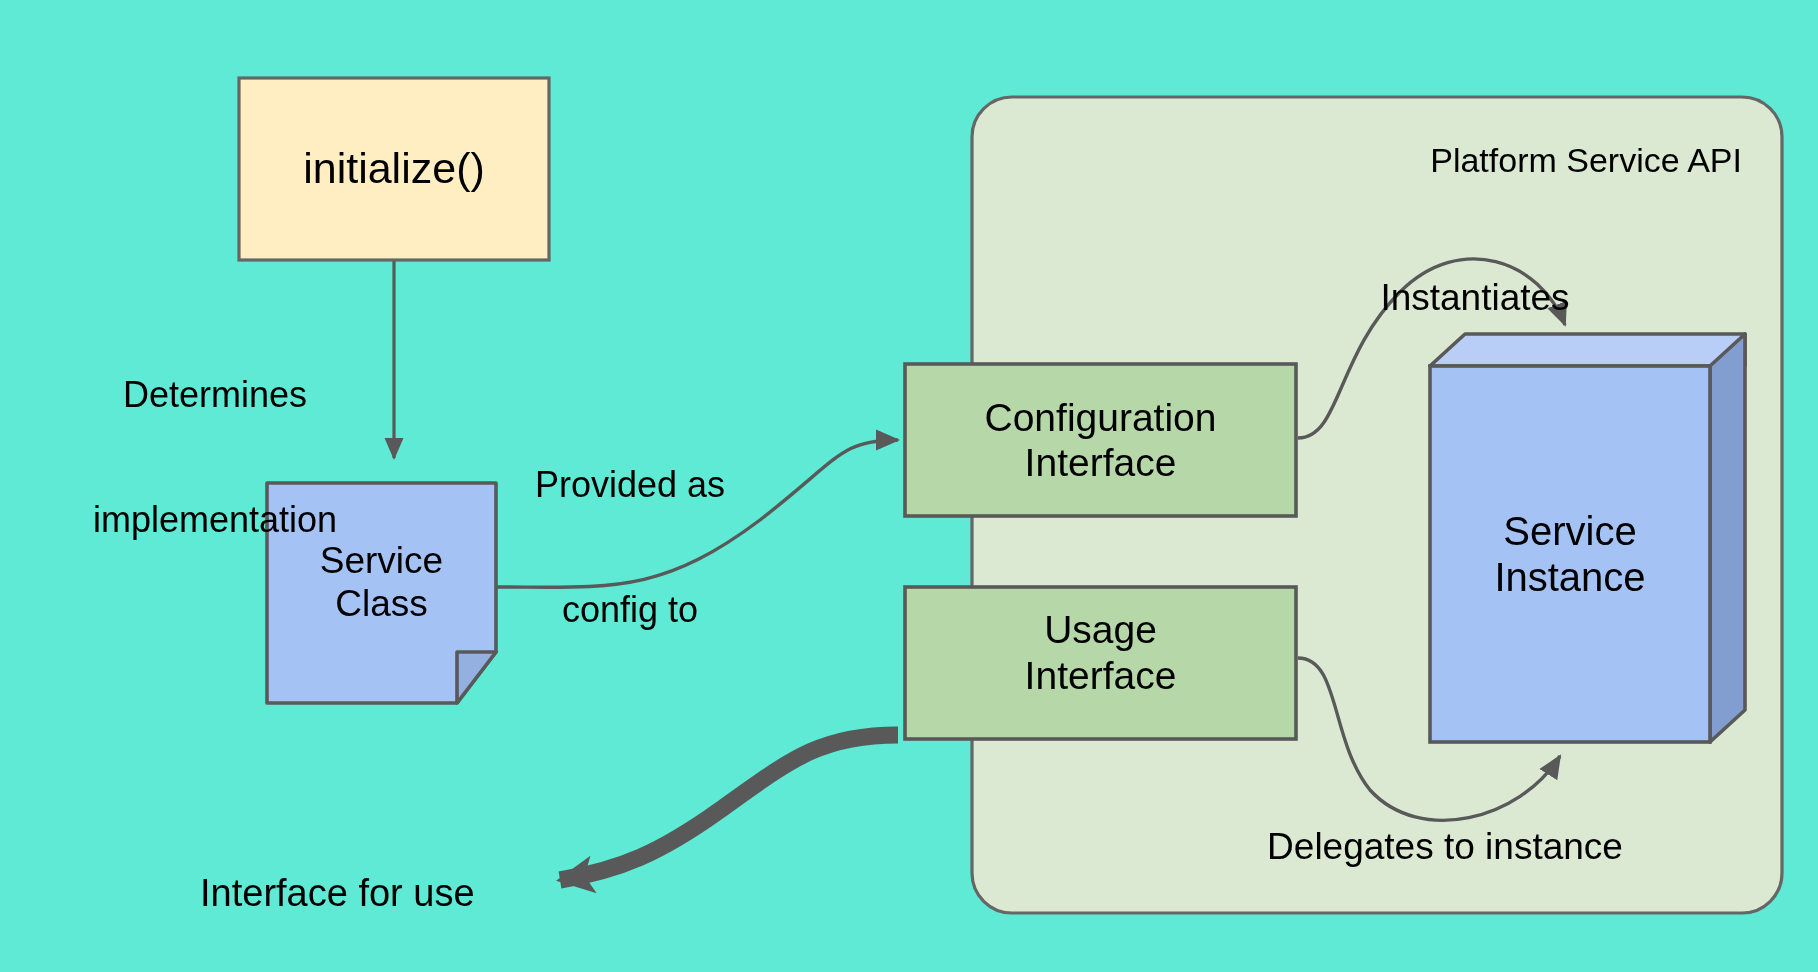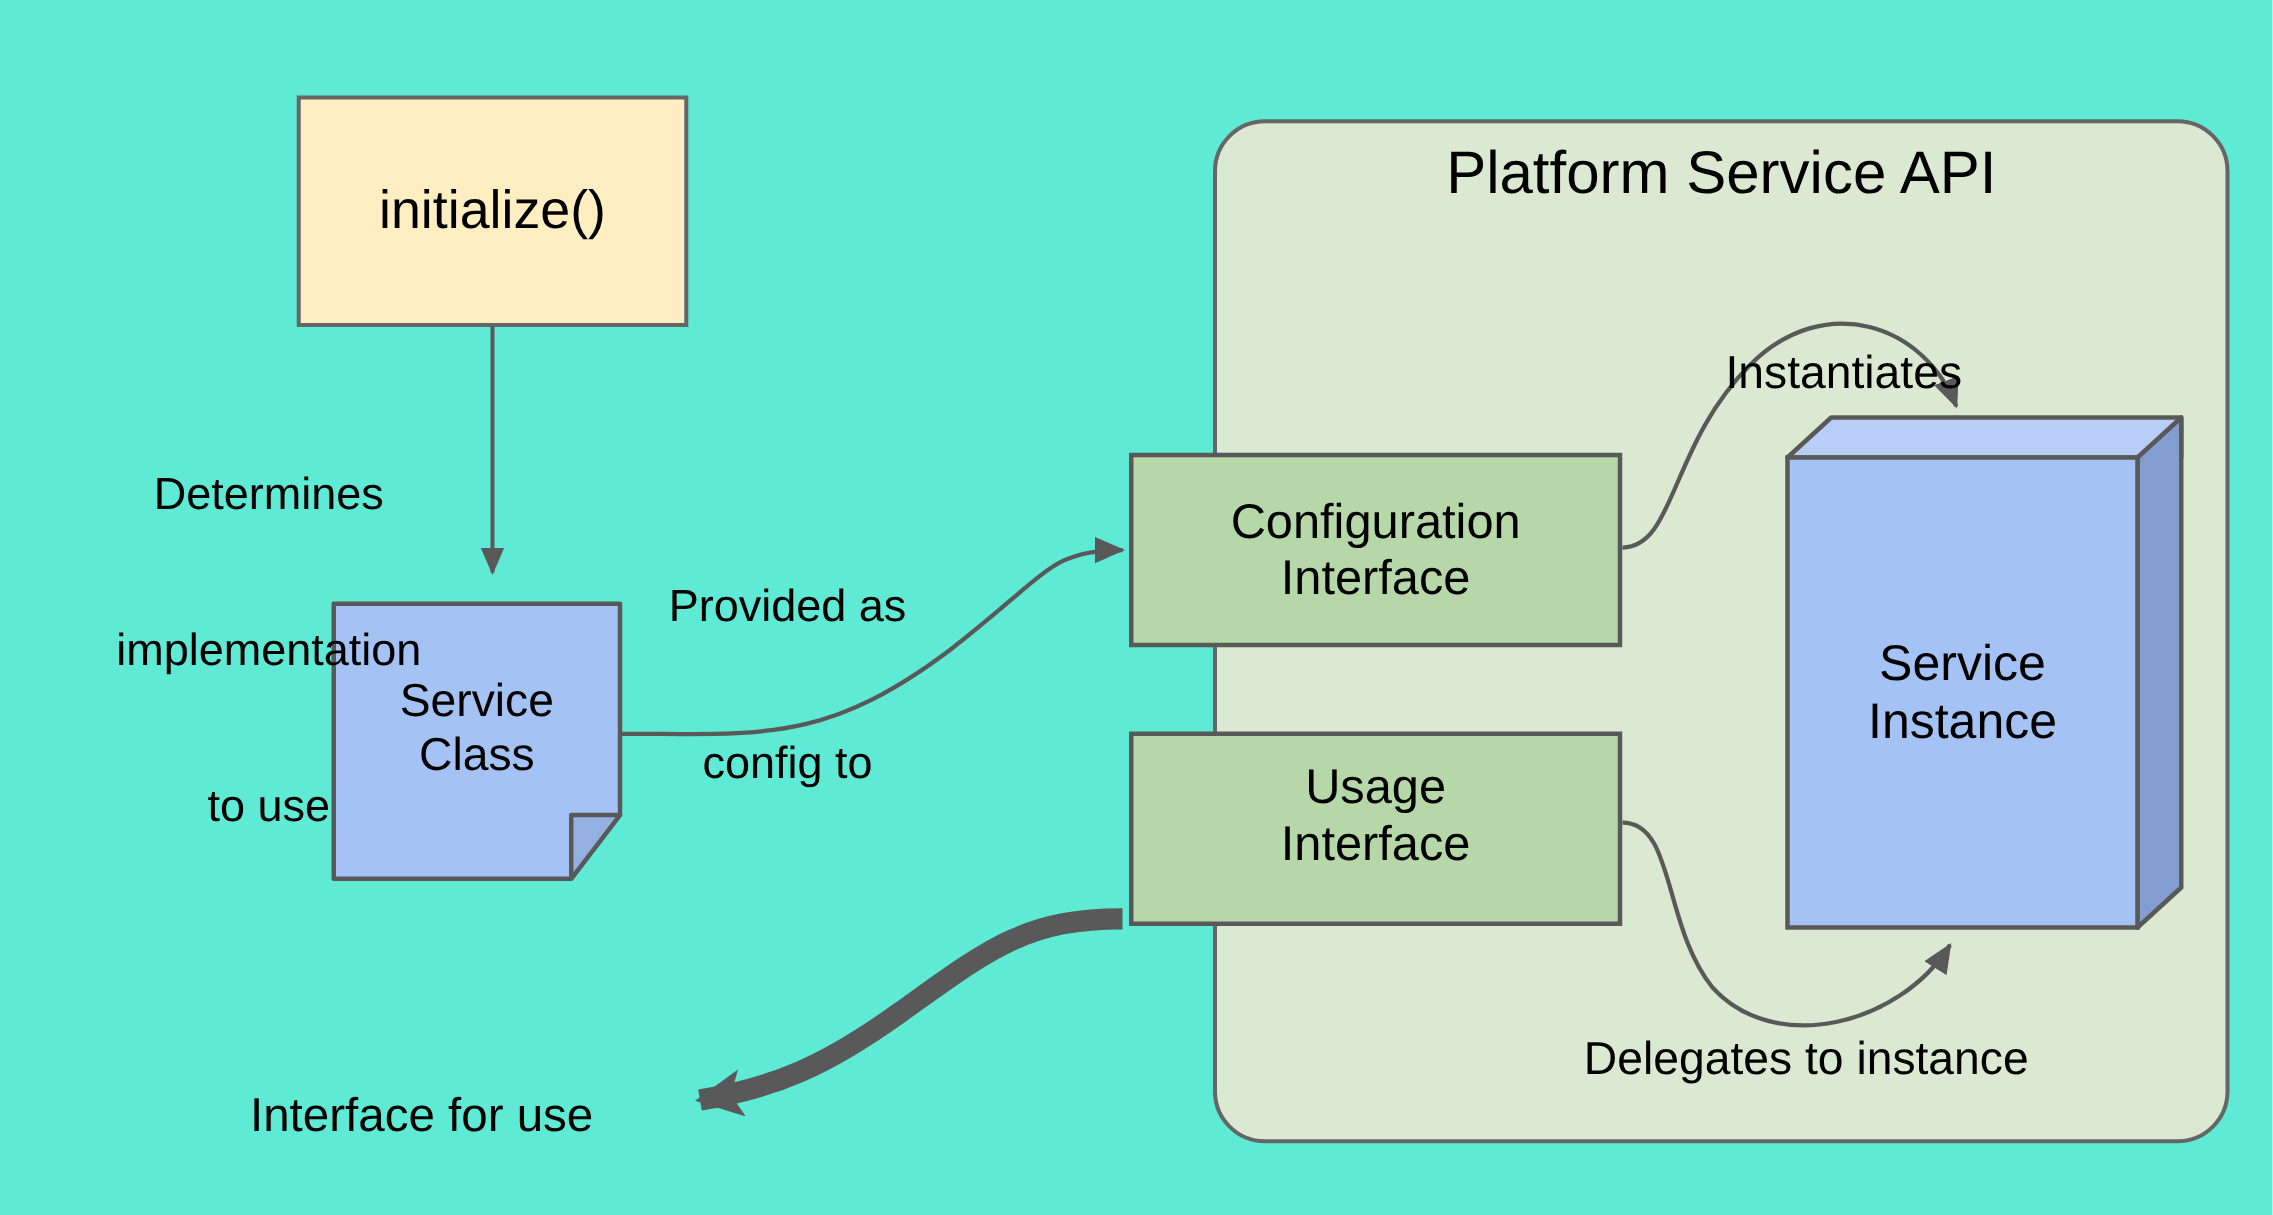--- a/index.html
+++ b/index.html
@@ -112,39 +112,38 @@
     <g>
       <path d="M898,735 C820,735 790,760 720,810 C660,853 620,870 560,880" fill="none" stroke="#595959" stroke-width="17" stroke-linecap="butt" marker-end="url(#arrowFat)"></path>
     </g>
   </svg>
 
   <div class="node-text" style="left:239px; top:78px; width:310px; height:182px; font-size:43px;">initialize()</div>
 
   <div class="lbl" style="left:60px; top:290px; width:310px; text-align:center; font-size:36px;">
     <div>Determines</div>
     <div>implementation</div>
-    <div>to use</div>
   </div>
 
   <div class="node-text" style="left:267px; top:483px; width:229px; height:200px; font-size:37px; flex-direction:column;">
     <div>Service</div>
     <div>Class</div>
   </div>
 
   <div class="lbl" style="left:500px; top:380px; width:260px; text-align:center; font-size:36px;">
     <div>Provided as</div>
     <div>config to</div>
   </div>
 
   <div class="lbl" style="left:200px; top:783px; width:350px; text-align:left; font-size:38px;">
     <div>Interface for use</div>
     
   </div>
 
-  <div class="lbl" style="left:1012px; top:111px; width:730px; text-align:center; font-size:48px;">Platform Service API</div>
+  <div class="lbl" style="left:1012px; top:141px; width:730px; text-align:right; font-size:34px;">Platform Service API</div>
 
   <div class="lbl" style="left:1310px; top:229px; width:330px; text-align:center; font-size:37px;margin-top:48px;">Instantiates</div>
 
   <div class="node-text" style="left:905px; top:364px; width:391px; height:152px; font-size:39px; flex-direction:column;">
     <div>Configuration</div>
     <div>Interface</div>
   </div>
 
   <div class="node-text" style="left:905px; top:587px; width:391px; height:131px; font-size:39px; flex-direction:column;">
     <div>Usage</div>

